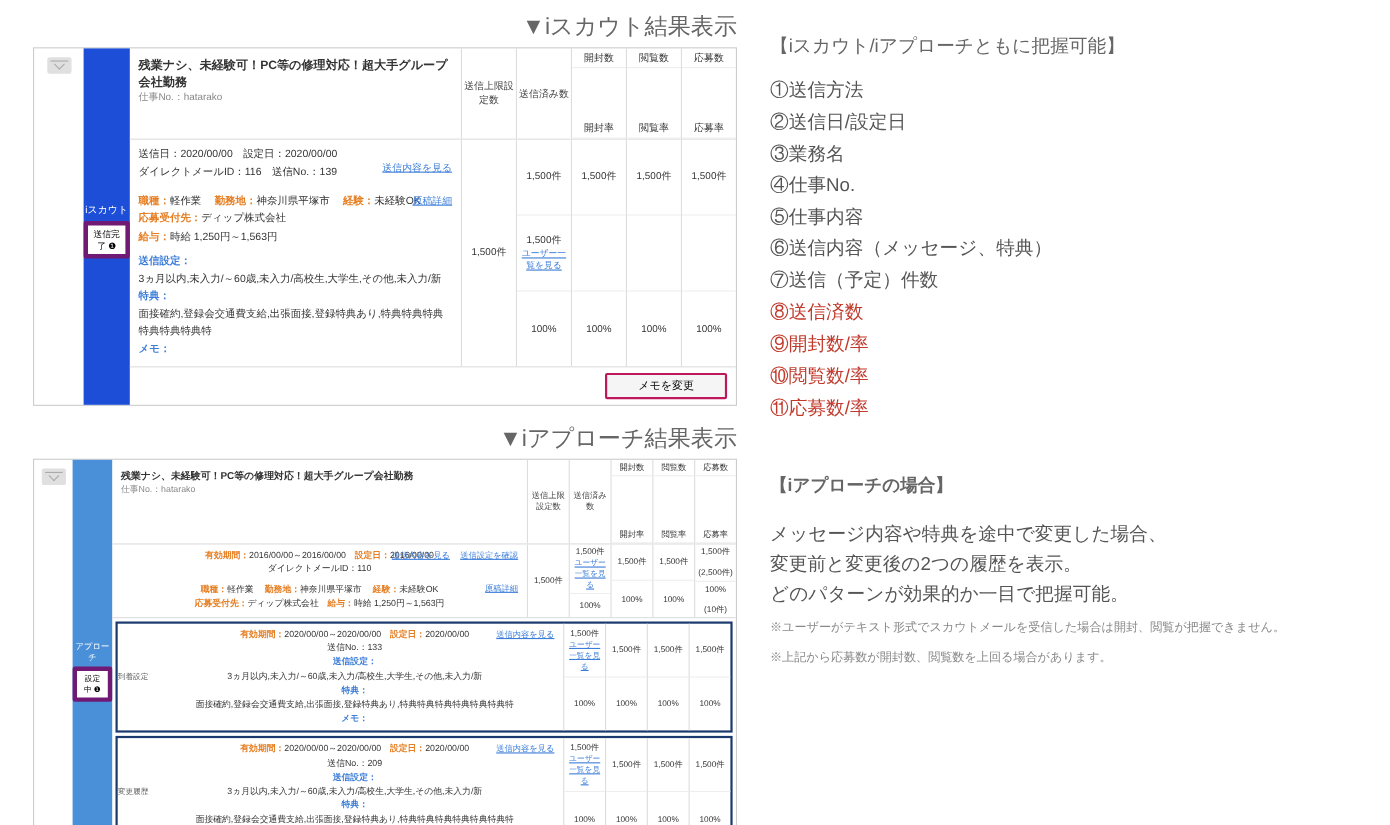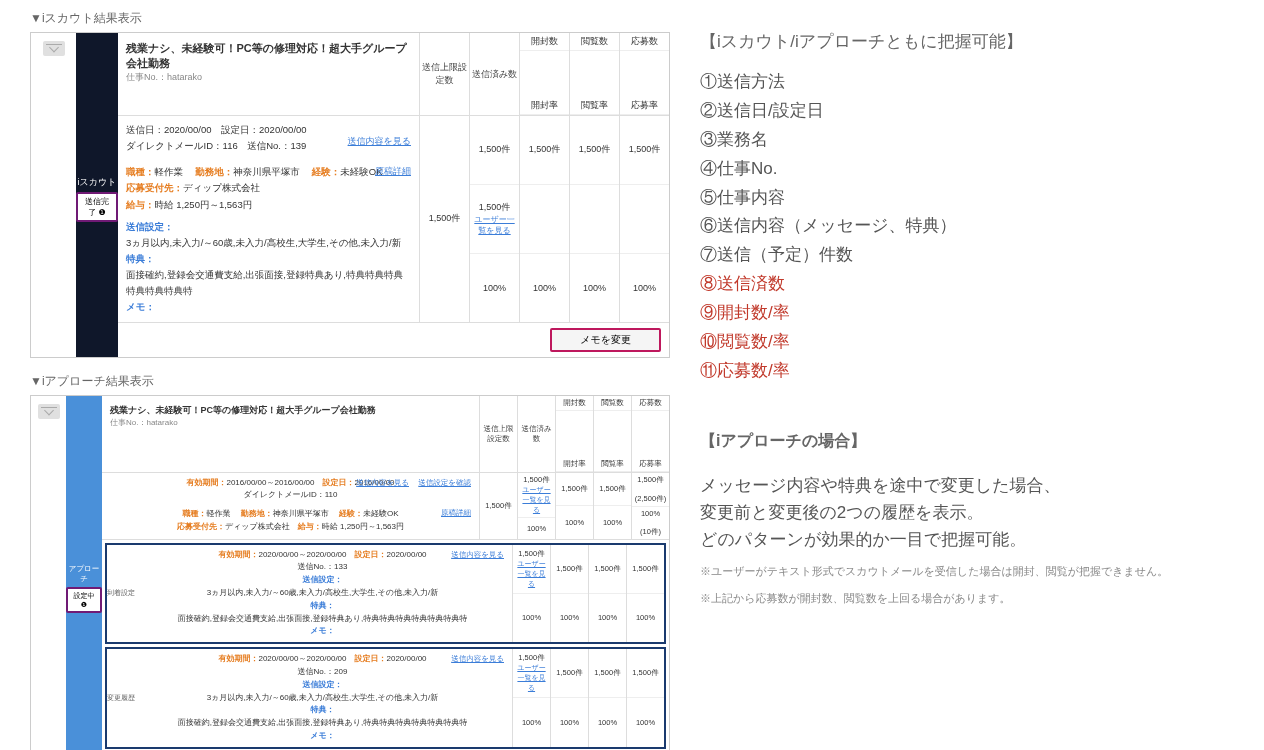--- a/index.html
+++ b/index.html
@@ -1,32 +1,32 @@
 <!DOCTYPE html>
 <html><head>
 <meta charset="utf-8">
 <style>
 * { box-sizing: border-box; margin: 0; padding: 0; }
 body { font-family: "Meiryo", "Hiragino Sans", sans-serif; font-size: 11px; color: #333; background: #fff; width: 1264px; }
 .container { display: flex; padding: 10px 30px 0; gap: 30px; }
 .left-col { width: 640px; }
 .right-col { flex: 1; padding-top: 20px; }
-.section-title { color: #666; font-size: 12px; margin-bottom: 5px; font-weight: normal; }
+.section-title { color: #666; font-size: 21px; margin-bottom: 5px; font-weight: normal; text-align: right; }
 
 .panel { border: 1px solid #ccc; background: #fff; display: flex; margin-bottom: 15px; }
 .panel-small { font-size: 8.5px; }
 .side { width: 45px; display: flex; flex-direction: column; align-items: center; padding-top: 8px; }
-.side.green { background: #0f172a; }
+.side.green { background: #1d4ed8; }
 .side.blue { background: #4a90d9; }
 .env-icon { width: 22px; height: 15px; background: #e0e0e0; border-radius: 2px; margin-bottom: 55px; position: relative; }
 .env-icon::before { content: ''; position: absolute; left: 3px; top: 3px; right: 3px; height: 1px; background: #aaa; }
 .env-icon::after { content: ''; position: absolute; left: 50%; top: 3px; width: 6px; height: 6px; border-left: 1px solid #aaa; border-bottom: 1px solid #aaa; transform: translateX(-50%) rotate(-45deg); }
 .side-label { writing-mode: horizontal-tb; font-size: 9px; color: #333; text-align: center; margin-bottom: 3px; }
 .side.green .side-label, .side.blue .side-label { color: #fff; }
-.side-btn { background: #fff; border: 2px solid #701a75; border-radius: 2px; padding: 2px 4px; font-size: 8px; cursor: pointer; }
+.side-btn { background: #fff; border: 4px solid #701a75; border-radius: 2px; padding: 2px 4px; font-size: 8px; cursor: pointer; }
 
 .body { flex: 1; }
 .hdr { display: flex; border-bottom: 1px solid #ddd; }
 .hdr-title { flex: 1; padding: 8px; }
 .hdr-title .t { font-weight: bold; font-size: 11px; }
 .n1 .hdr-title .t { font-size: 9px; }
 .hdr-title .s { color: #888; font-size: 9px; }
 .n1 .hdr-title .s { font-size: 8px; }
 .hdr-cols { display: flex; }
 .hc { width: 50px; text-align: center; font-size: 9px; color: #444; padding: 4px 0; border-left: 1px solid #ddd; display: flex; flex-direction: column; justify-content: center; }

